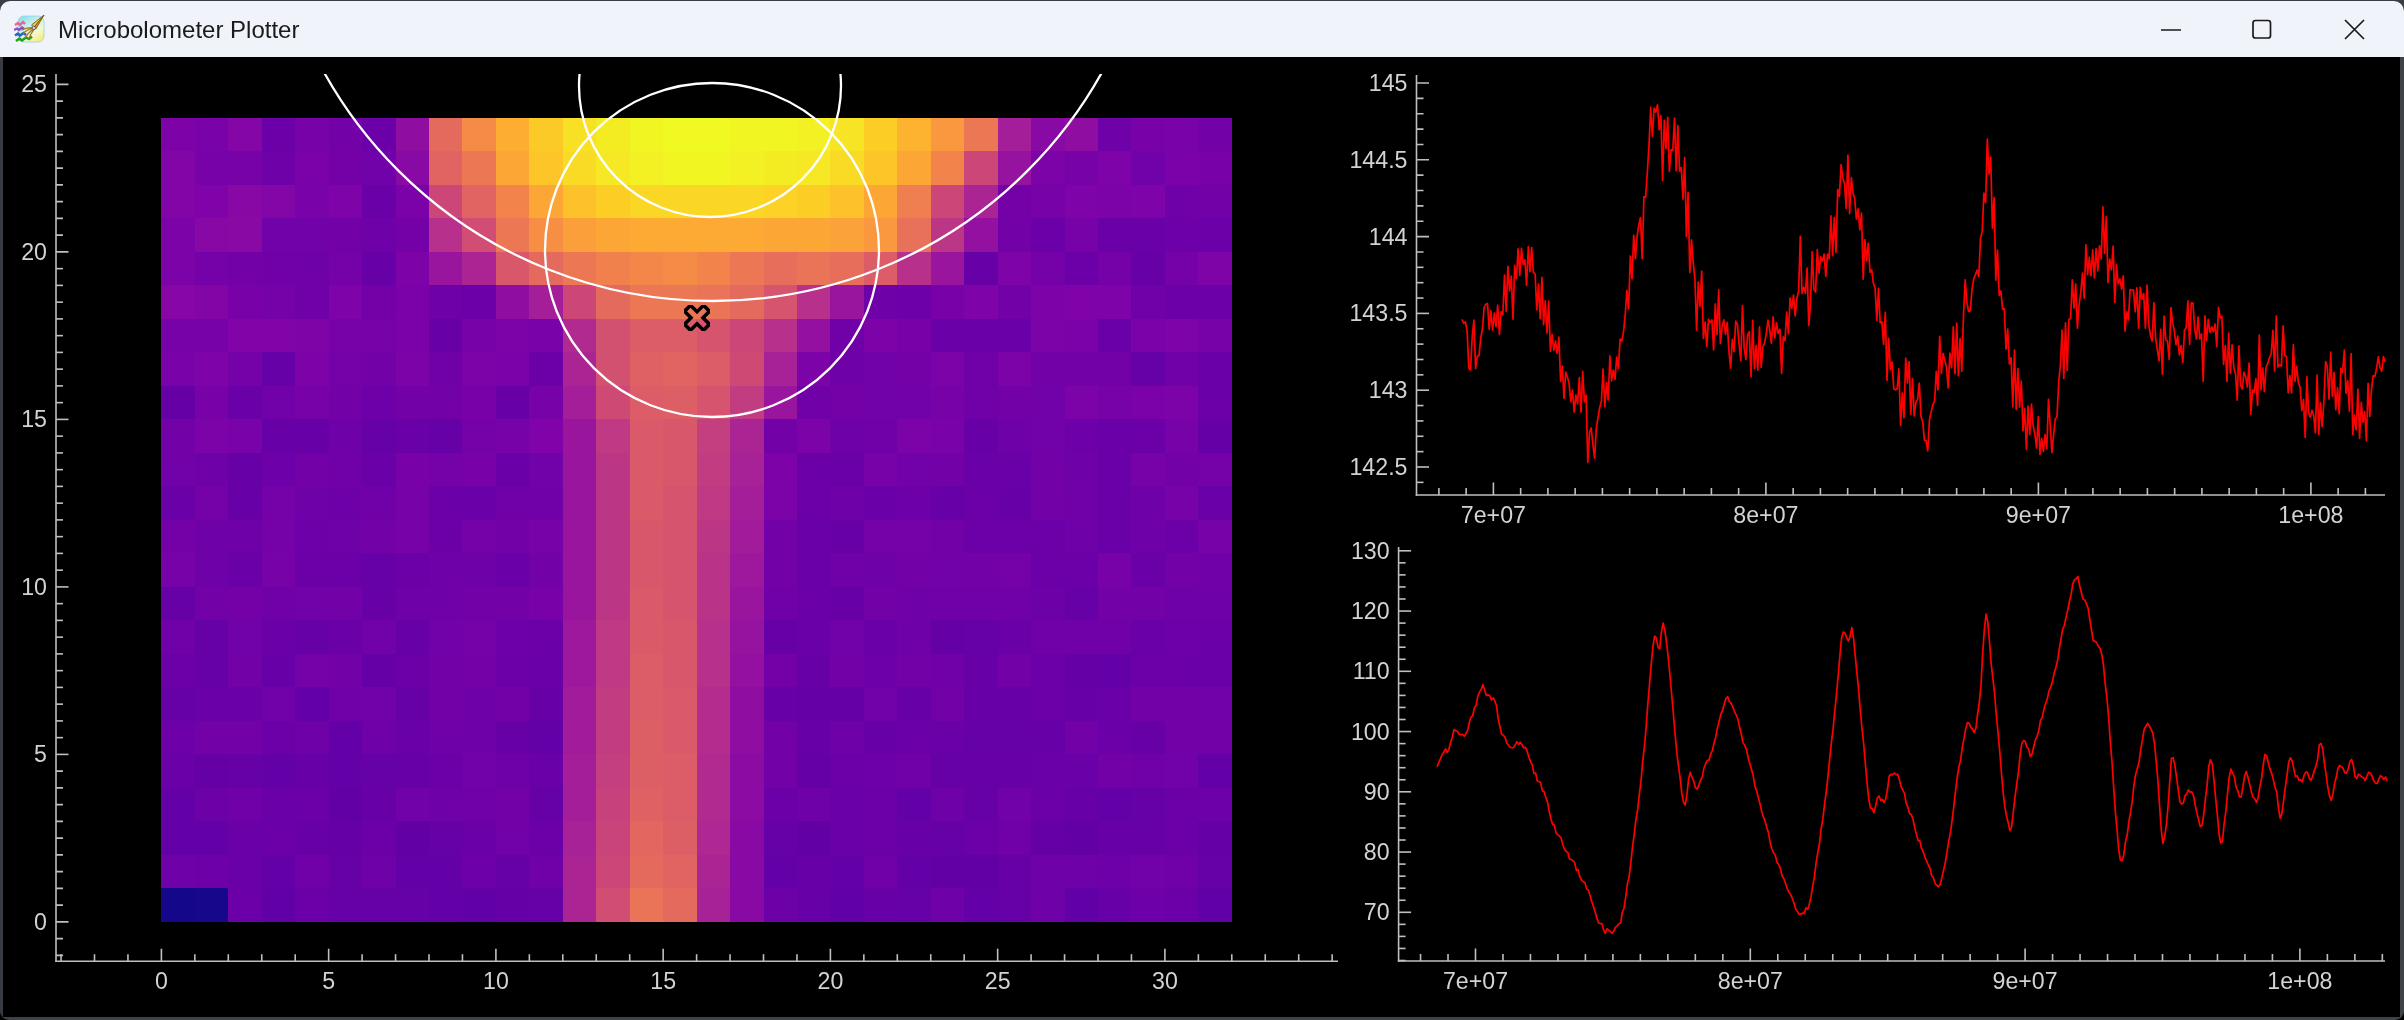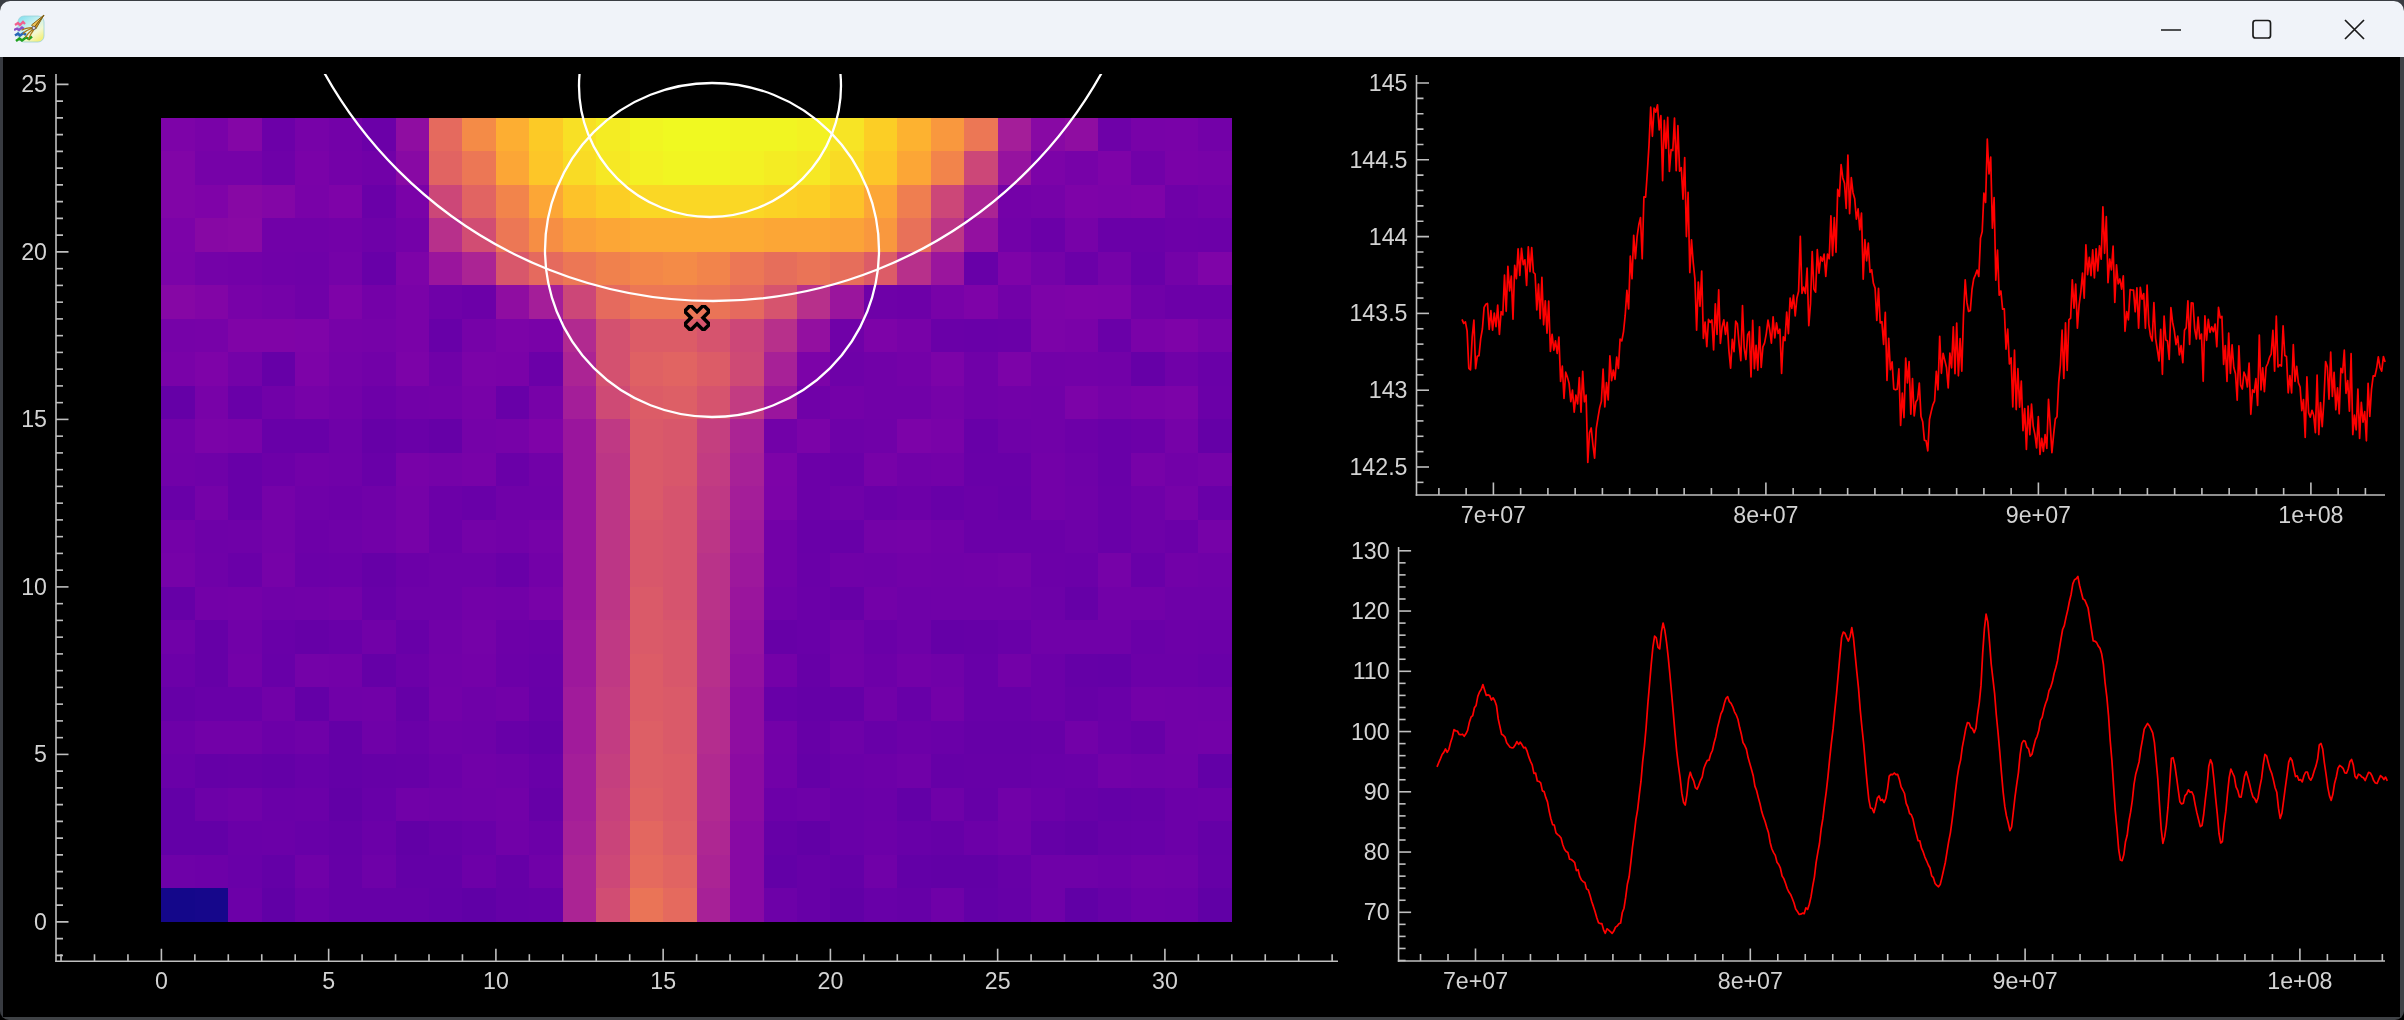--- a/index.html
+++ b/index.html
@@ -1067,20 +1067,21 @@
 <rect x="4" y="3" width="26" height="26" rx="6" fill="url(#ig)" stroke="#9ad0d8" stroke-width="0.8"></rect>
 <path d="M1 12 l3 -2 2 2 3 -3 2 2" fill="none" stroke="#f06090" stroke-width="2.3"></path>
 <path d="M0 17 l3 -1.5 2 1.5 3 -2.5 2 1.5" fill="none" stroke="#8a50c8" stroke-width="2.3"></path>
 <path d="M1 22.5 l3 -2 2 2 3.5 -2.5 2.5 2" fill="none" stroke="#2866b8" stroke-width="2.5"></path>
 <path d="M2 28 l3.5 -2.5 2.5 2 4 -3 3 1.5 3-2.5" fill="none" stroke="#1fa11f" stroke-width="2.5"></path>
 <path d="M30 2 L20 14.5 L17.5 12 Z" fill="#f2c457" stroke="#7a5a10" stroke-width="0.9"></path>
 <path d="M30 2 L21.8 16 L20 14.5 Z" fill="#cf9a28" stroke="#7a5a10" stroke-width="0.9"></path>
 <path d="M18.8 14.6 C 13.5 14.8, 9.8 15.8, 7.6 17.2 M19 15.2 C 14.2 16.6, 10.8 18.6, 9 20.8 M19.4 15.8 C 15.8 18.6, 13 21.6, 11.4 24.6 M20 16.4 C 17.4 19.8, 15.4 23.4, 14.4 26.6" fill="none" stroke="#a87818" stroke-width="1.3"></path>
 <circle cx="19.8" cy="14.9" r="1.7" fill="#d8d8ea" stroke="#4a4a55" stroke-width="0.8"></circle>
 </svg>
+      <div class="title">Microbolometer Plotter</div>
       <svg width="260" height="56" viewBox="0 0 260 56" style="position:absolute;right:0;top:0">
 <g stroke="#1a1a1a" stroke-width="1.7" fill="none">
 <line x1="17" y1="29" x2="37" y2="29"></line>
 <rect x="109" y="19.5" width="17.5" height="17.5" rx="2.5"></rect>
 <path d="M201 19 L220 38 M220 19 L201 38"></path>
 </g>
       </svg>
     </div>
     <div class="bot"></div>
     <div class="lb"></div>

